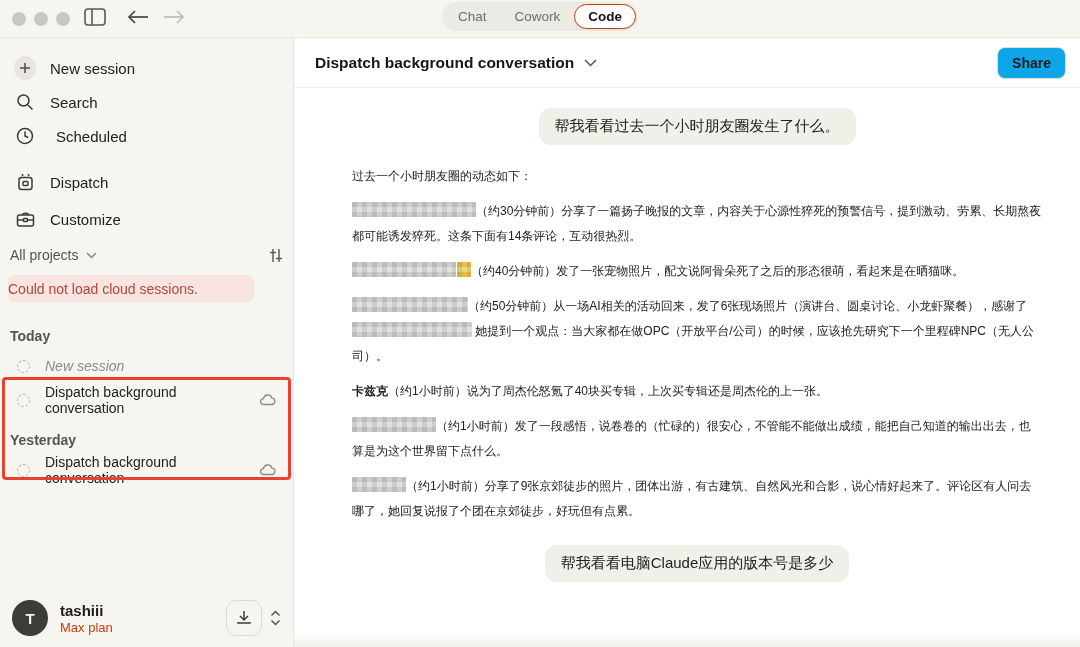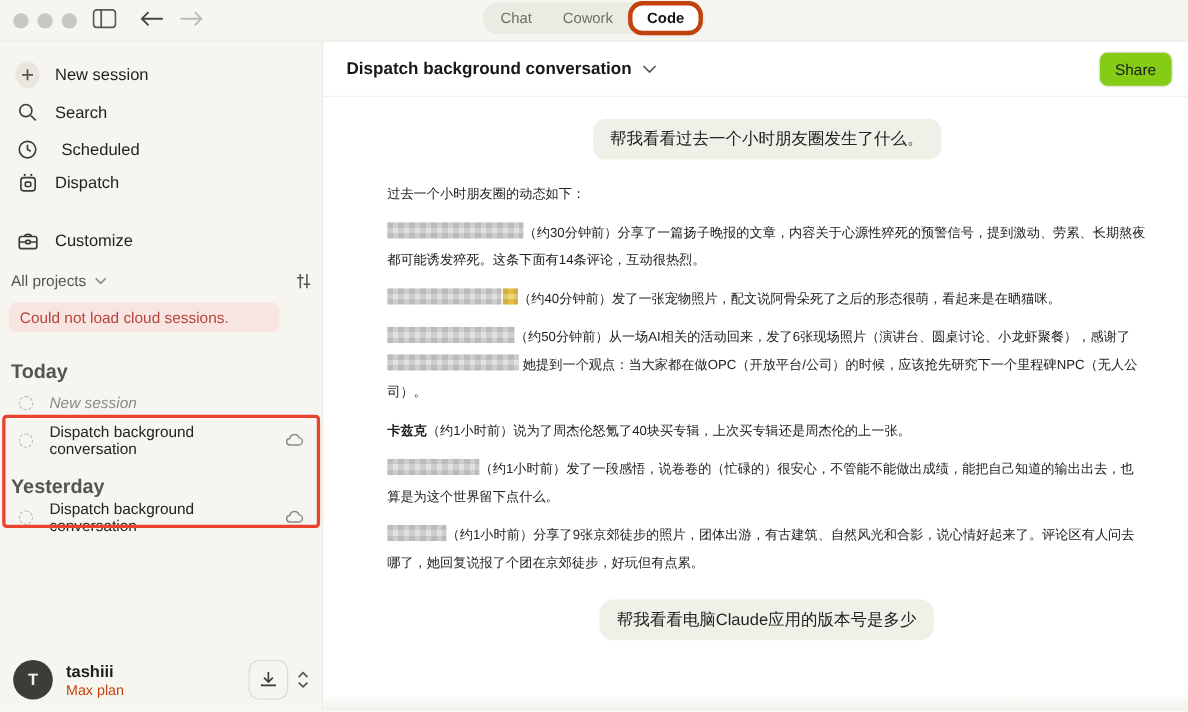--- a/index.html
+++ b/index.html
@@ -10,39 +10,39 @@
   .topbar { position:relative; height:38px; background:#f6f5f0; border-bottom:1px solid #e9e7df; }
   .lights { position:absolute; left:12px; top:12px; display:flex; gap:8px; }
   .light { width:14px; height:14px; border-radius:50%; background:#c9c7c1; }
   .tb-icon { position:absolute; top:7px; color:#5a5954; }
   .panel-toggle { left:84px; top:8px; }
   .nav-back { left:126px; top:9px; color:#45443f; }
   .nav-fwd { left:162px; top:9px; color:#bdbbb4; }
   .tabs { position:absolute; left:50%; top:2px; transform:translateX(-50%); display:flex;
     align-items:center; background:#ecebe3; border-radius:15px; padding:2px; height:29px; }
   .tab { padding:4px 14px; font-size:13.5px; color:#6e6d67; border-radius:13px; cursor:default; }
-  .tab.active { background:#fff; color:#141412; font-weight:700; border:4px solid #c2410c;
+  .tab.active { background:#fff; color:#141412; font-weight:700; border:1px solid #c2410c;
     box-shadow:0 1px 2px rgba(0,0,0,.06); padding:4px 13px; }
 
   
   .app { display:flex; height:609px; }
 
   
   .sidebar { position:relative; width:294px; background:#f6f5f0; border-right:1px solid #e7e5dd; flex:none; }
   .nav-item { position:absolute; left:10px; display:flex; align-items:center; gap:14px; height:32px;
     font-size:15px; color:#22221f; padding-left:4px; width:270px; }
   .nav-item .ic { width:22px; display:flex; justify-content:center; color:#3c3b37; }
   .plus-badge { width:24px; height:24px; border-radius:50%; background:#e8e6de; display:flex;
     align-items:center; justify-content:center; color:#55544f; }
   .projects-row { position:absolute; left:10px; top:209px; width:274px; display:flex; align-items:center;
     font-size:14px; color:#55544f; }
   .projects-row .spacer { flex:1; }
   .error-banner { position:absolute; left:8px; top:237px; width:246px; height:27px; background:#f8e5e2;
-    border-radius:7px; color:#b4453c; font-size:14px; display:flex; align-items:center; padding-left:10px; }
-  .group-header { position:absolute; left:10px; font-size:18px; font-weight:700; color:#55544f; }
+    border-radius:7px; color:#b4453c; font-size:14px; display:flex; align-items:center; }
+  .group-header { position:absolute; left:10px; font-size:14px; font-weight:700; color:#55544f; }
   .session-row { position:absolute; left:10px; width:274px; height:28px; display:flex; align-items:center;
     gap:12px; font-size:14px; color:#22221f; padding-left:4px; }
   .session-row .cloud { margin-left:auto; margin-right:8px; color:#8a8983; display:flex; }
   .session-row.draft { font-style:italic; color:#8b8a84; }
   .dash-circle { width:13px; height:13px; border-radius:50%; border:1.4px dashed #b3b1aa; flex:none; margin:0 3px; }
   .annotation-box { position:absolute; left:2px; top:339px; width:289px; height:103px;
     border:3px solid #e8432e; border-radius:4px; pointer-events:none; }
   .user-area { position:absolute; left:0; bottom:0; width:100%; height:58px; display:flex; align-items:center;
     padding:0 12px; }
   .avatar { width:36px; height:36px; border-radius:50%; background:#3d3c38; color:#f4f3ee; display:flex;
@@ -52,22 +52,22 @@
   .user-plan { font-size:13px; color:#c2410c; margin-top:1px; }
   .dl-btn { margin-left:auto; width:36px; height:36px; border:1px solid #dbd9d1; border-radius:10px;
     display:flex; align-items:center; justify-content:center; color:#3c3b37; background:transparent; }
   .switch-btn { margin-left:8px; color:#55544f; display:flex; }
 
   
   .main { position:relative; flex:1; background:#fff; overflow:hidden; }
   .main-header { height:50px; display:flex; align-items:center; padding:0 14px 0 21px; border-bottom:1px solid #efeeea; }
   .conv-title { font-size:15.5px; font-weight:700; color:#171715; display:flex; align-items:center; gap:10px; }
   .conv-title .chev { color:#55544f; display:flex; }
-  .share-btn { margin-left:auto; border:1px solid #e3e1d9; background:#84cc16; border-radius:8px;
-    padding:7px 14px; font-size:14px; color:#1c1c1a; box-shadow:0 1px 1px rgba(0,0,0,.03); }
+  .share-btn { margin-left:auto; border:1px solid #e3e1d9; background:#0ea5e9; border-radius:8px;
+    padding:7px 14px; font-size:14px; color:#1c1c1a; box-shadow:0 1px 1px rgba(0,0,0,.03);font-weight:bold; }
 
   .chat { padding:20px 38px 0 58px; }
   .bubble-row { display:flex; justify-content:center; }
   .bubble { background:#f0efe8; border-radius:12px; padding:9px 16px; font-size:15px; color:#22221f;
     max-width:640px; }
   .assistant { margin-top:19px; font-size:12px; line-height:25px; color:#22221f; max-width:692px; }
   .assistant p { margin-bottom:10px; }
   .assistant b { font-weight:700; }
   .redact { display:inline-block; height:15px; vertical-align:-2px; border-radius:1px;
     background:repeating-linear-gradient(90deg, rgba(0,0,0,.09) 0 5px, rgba(0,0,0,0) 5px 10px),
@@ -140,21 +140,21 @@
         </div>
         <div class="nav-item" style="top: 82px; gap: 20px;">
           <span class="ic">
             <svg width="18" height="18" viewBox="0 0 18 18" fill="none" stroke="#3c3b37" stroke-width="1.5">
               <circle cx="9" cy="9" r="7.5"></circle>
               <polyline points="9,4.5 9,9 12,10.5"></polyline>
             </svg>
           </span>
           <span>Scheduled</span>
         </div>
-        <div class="nav-item" style="top: 112px;">
+        <div class="nav-item" style="top: 128px;">
           <span class="ic">
             <svg width="17" height="18" viewBox="0 0 17 18" fill="none" stroke="#3c3b37" stroke-width="1.5">
               <circle cx="5.5" cy="2" r="1" fill="#3c3b37" stroke="none"></circle>
               <circle cx="11.5" cy="2" r="1" fill="#3c3b37" stroke="none"></circle>
               <rect x="2" y="4.5" width="13" height="12" rx="2.5"></rect>
               <rect x="6" y="8.5" width="5" height="4" rx="1"></rect>
             </svg>
           </span>
           <span>Dispatch</span>
         </div>

